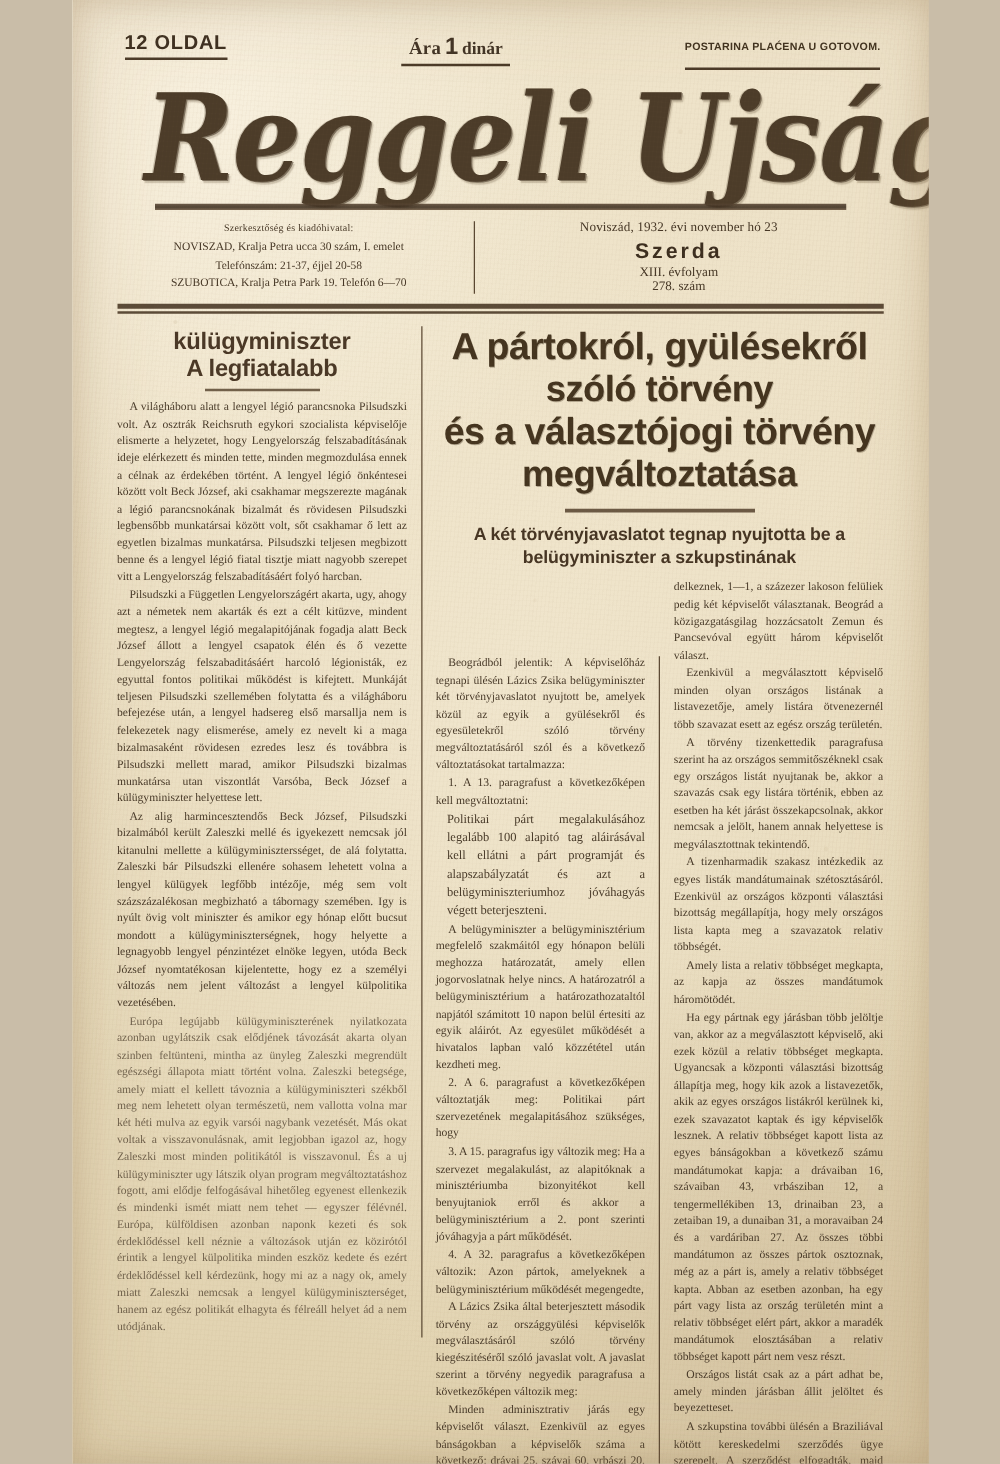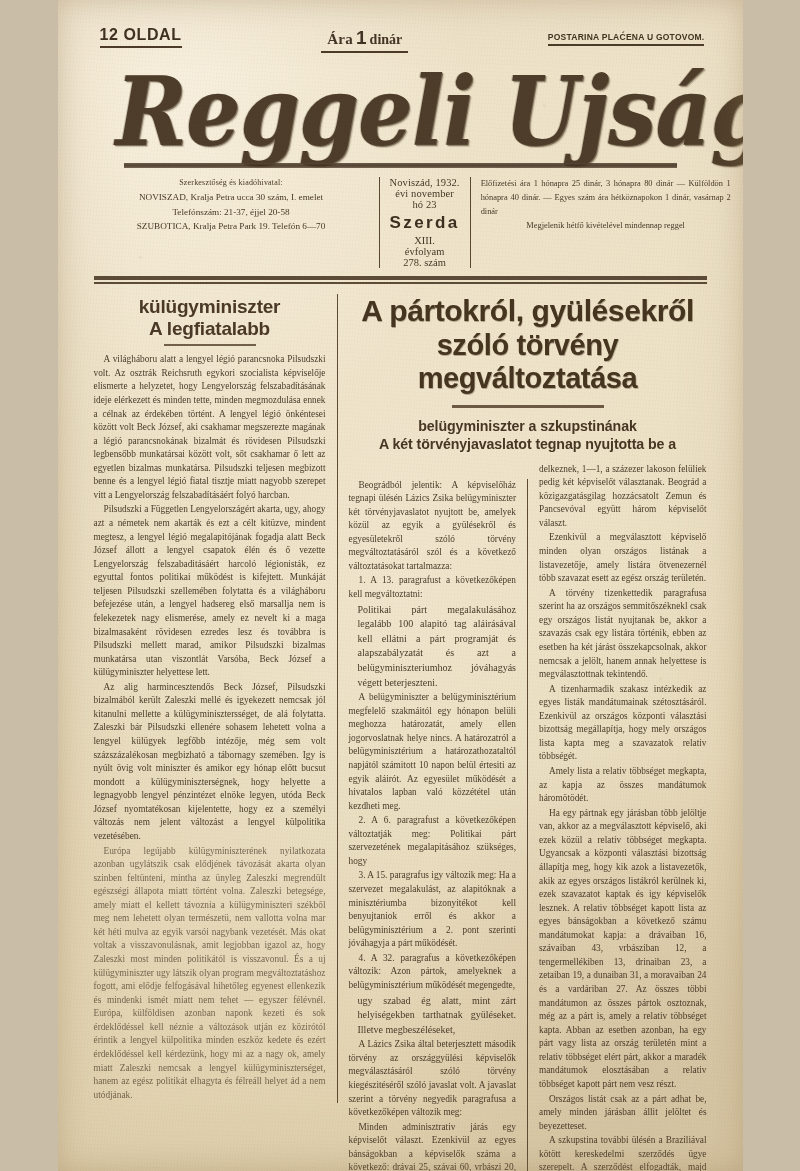--- a/index.html
+++ b/index.html
@@ -85,21 +85,21 @@
     font-family: "Liberation Sans", "DejaVu Sans", sans-serif;
     font-size: 19px; font-weight: bold; padding: 0 3px;
   }
   .ara .w2 { font-size: 14px; font-weight: 600; }
   .postarina {
     font-family: "Liberation Sans", "DejaVu Sans", sans-serif;
     font-size: 8.5px;
     letter-spacing: .25px;
     font-weight: bold;
     border-bottom: 2.2px solid #4a3a28;
-    padding-bottom: 2px;
+    padding-bottom: 12px;
     margin-top: 6px;
     color: #40321f;
   }
 
   
   .masthead {
     text-align: center;
     margin: 2px 0 0 0;
     padding: 0 34px;
   }
@@ -304,26 +304,20 @@
         <div>SZUBOTICA, Kralja Petra Park 19. Telefón 6—70</div>
       </div>
       <div class="info-center">
         <div class="dateline">Noviszád, 1932. évi november hó 23</div>
         <div class="day">Szerda</div>
         <div class="volrow">
           <span>XIII. évfolyam</span>
           <span>278. szám</span>
         </div>
       </div>
-      <div class="info-right">
-        <span>Előfizetési ára 1 hónapra 25 dinár, 3 hónapra 80</span>
-        <span>dinár — Külföldön 1 hónapra 40 dinár. — Egyes</span>
-        <span>szám ára hétköznapokon 1 dinár, vasárnap 2 dinár</span>
-        <span class="lastline">Megjelenik hétfő kivételével mindennap reggel</span>
-      </div>
     </div>
 
     <div class="bigrule"></div>
 
     <div class="columns">
 
       <div class="col col-left">
         <div class="dek-left">
           <div>külügyminiszter</div>
           <div>A legfiatalabb</div>
@@ -334,38 +328,38 @@
           <p>Pilsudszki a Független Lengyelországért akarta, ugy, ahogy azt a németek nem akarták és ezt a célt kitüzve, mindent megtesz, a lengyel légió megalapitójának fogadja alatt Beck József állott a lengyel csapatok élén és ő vezette Lengyelország felszabaditásáért harcoló légionisták, ez egyuttal fontos politikai működést is kifejtett. Munkáját teljesen Pilsudszki szellemében folytatta és a világháboru befejezése után, a lengyel hadsereg első marsallja nem is felekezetek nagy elismerése, amely ez nevelt ki a maga bizalmasaként rövidesen ezredes lesz és továbbra is Pilsudszki mellett marad, amikor Pilsudszki bizalmas munkatársa utan viszontlát Varsóba, Beck József a külügyminiszter helyettese lett.</p>
           <p>Az alig harmincesztendős Beck József, Pilsudszki bizalmából került Zaleszki mellé és igyekezett nemcsak jól kitanulni mellette a külügyminisztersséget, de alá folytatta. Zaleszki bár Pilsudszki ellenére sohasem lehetett volna a lengyel külügyek legfőbb intézője, még sem volt százszázalékosan megbizható a tábornagy szemében. Igy is nyúlt övig volt miniszter és amikor egy hónap előtt bucsut mondott a külügyminiszterségnek, hogy helyette a legnagyobb lengyel pénzintézet elnöke legyen, utóda Beck József nyomtatékosan kijelentette, hogy ez a személyi változás nem jelent változást a lengyel külpolitika vezetésében.</p>
           <p class="fade1">Európa legújabb külügyminiszterének nyilatkozata azonban ugylátszik csak elődjének távozását akarta olyan szinben feltünteni, mintha az ünyleg Zaleszki megrendült egészségi állapota miatt történt volna. Zaleszki betegsége, amely miatt el kellett távoznia a külügyminiszteri székből meg nem lehetett olyan természetü, nem vallotta volna mar két héti mulva az egyik varsói nagybank vezetését. Más okat voltak a visszavonulásnak, amit legjobban igazol az, hogy Zaleszki most minden politikától is visszavonul. És a uj külügyminiszter ugy látszik olyan program megváltoztatáshoz fogott, ami elődje felfogásával hihetőleg egyenest ellenkezik és mindenki ismét miatt nem tehet — egyszer félévnél. Európa, külföldisen azonban naponk kezeti és sok érdeklődéssel kell néznie a változások utján ez közirótól érintik a lengyel külpolitika minden eszköz kedete és ezért érdeklődéssel kell kérdezünk, hogy mi az a nagy ok, amely miatt Zaleszki nemcsak a lengyel külügyminiszterséget, hanem az egész politikát elhagyta és félreáll helyet ád a nem utódjának.</p>
         </div>
       </div>
 
       <div style="flex:1 1 auto; padding-left:11px;">
         <div class="headline">
           <div>A pártokról, gyülésekről</div>
           <div class="l2">szóló törvény</div>
+          <div>és a választójogi törvény</div>
           <div class="l2">megváltoztatása</div>
         </div>
         <div class="rule-mid"></div>
         <div class="subhead">
+          <div>A két törvényjavaslatot tegnap nyujtotta be a</div>
           <div>belügyminiszter a szkupstinának</div>
-          <div>A két törvényjavaslatot tegnap nyujtotta be a</div>
         </div>
 
         <div class="twocol">
           <div class="c c1 body">
             <p>Beográdból jelentik: A képviselőház tegnapi ülésén Lázics Zsika belügyminiszter két törvényjavaslatot nyujtott be, amelyek közül az egyik a gyülésekről és egyesületekről szóló törvény megváltoztatásáról szól és a következő változtatásokat tartalmazza:</p>
             <p>1. A 13. paragrafust a következőképen kell megváltoztatni:</p>
             <p class="ind bigger">Politikai párt megalakulásához legalább 100 alapitó tag aláirásával kell ellátni a párt programját és alapszabályzatát és azt a belügyminiszteriumhoz jóváhagyás végett beterjeszteni.</p>
             <p>A belügyminiszter a belügyminisztérium megfelelő szakmáitól egy hónapon belüli meghozza határozatát, amely ellen jogorvoslatnak helye nincs. A határozatról a belügyminisztérium a határozathozataltól napjától számitott 10 napon belül értesiti az egyik aláirót. Az egyesület működését a hivatalos lapban való közzététel után kezdheti meg.</p>
             <p>2. A 6. paragrafust a következőképen változtatják meg: Politikai párt szervezetének megalapitásához szükséges, hogy</p>
             <p>3. A 15. paragrafus igy változik meg: Ha a szervezet megalakulást, az alapitóknak a minisztériumba bizonyitékot kell benyujtaniok erről és akkor a belügyminisztérium a 2. pont szerinti jóváhagyja a párt működését.</p>
             <p>4. A 32. paragrafus a következőképen változik: Azon pártok, amelyeknek a belügyminisztérium működését megengedte,</p>
-            <p class="ind bigger">ugy szabad ég alatt, mint zárt helyiségekben tarthatnak gyüléseket. Illetve megbeszéléseket,</p>
             <p>A Lázics Zsika által beterjesztett második törvény az országgyülési képviselők megválasztásáról szóló törvény kiegészitéséről szóló javaslat volt. A javaslat szerint a törvény negyedik paragrafusa a következőképen változik meg:</p>
             <p>Minden adminisztrativ járás egy képviselőt választ. Ezenkivül az egyes bánságokban a képviselők száma a következő: drávai 25, szávai 60, vrbászi 20, tengermelléki 21, drinai 37, zetai 32, dunai 50, moravai 40, vardári 44. Ezenkivül azok a bánsági székhelyek, amelyek 50—100.000 lakossal ren-</p>
           </div>
           <div class="c c2 body">
             <p class="noind">delkeznek, 1—1, a százezer lakoson felüliek pedig két képviselőt választanak. Beográd a közigazgatásgilag hozzácsatolt Zemun és Pancsevóval együtt három képviselőt választ.</p>
             <p>Ezenkivül a megválasztott képviselő minden olyan országos listának a listavezetője, amely listára ötvenezernél több szavazat esett az egész ország területén.</p>
             <p>A törvény tizenkettedik paragrafusa szerint ha az országos semmitőszéknekl csak egy országos listát nyujtanak be, akkor a szavazás csak egy listára történik, ebben az esetben ha két járást összekapcsolnak, akkor nemcsak a jelölt, hanem annak helyettese is megválasztottnak tekintendő.</p>
             <p>A tizenharmadik szakasz intézkedik az egyes listák mandátumainak szétosztásáról. Ezenkivül az országos központi választási bizottság megállapítja, hogy mely országos lista kapta meg a szavazatok relativ többségét.</p>
             <p>Amely lista a relativ többséget megkapta, az kapja az összes mandátumok háromötödét.</p>
             <p>Ha egy pártnak egy járásban több jelöltje van, akkor az a megválasztott képviselő, aki ezek közül a relativ többséget megkapta. Ugyancsak a központi választási bizottság állapítja meg, hogy kik azok a listavezetők, akik az egyes országos listákról kerülnek ki, ezek szavazatot kaptak és igy képviselők lesznek. A relativ többséget kapott lista az egyes bánságokban a következő számu mandátumokat kapja: a drávaiban 16, szávaiban 43, vrbásziban 12, a tengermellékiben 13, drinaiban 23, a zetaiban 19, a dunaiban 31, a moravaiban 24 és a vardáriban 27. Az összes többi mandátumon az összes pártok osztoznak, még az a párt is, amely a relativ többséget kapta. Abban az esetben azonban, ha egy párt vagy lista az ország területén mint a relativ többséget elért párt, akkor a maradék mandátumok elosztásában a relativ többséget kapott párt nem vesz részt.</p>

